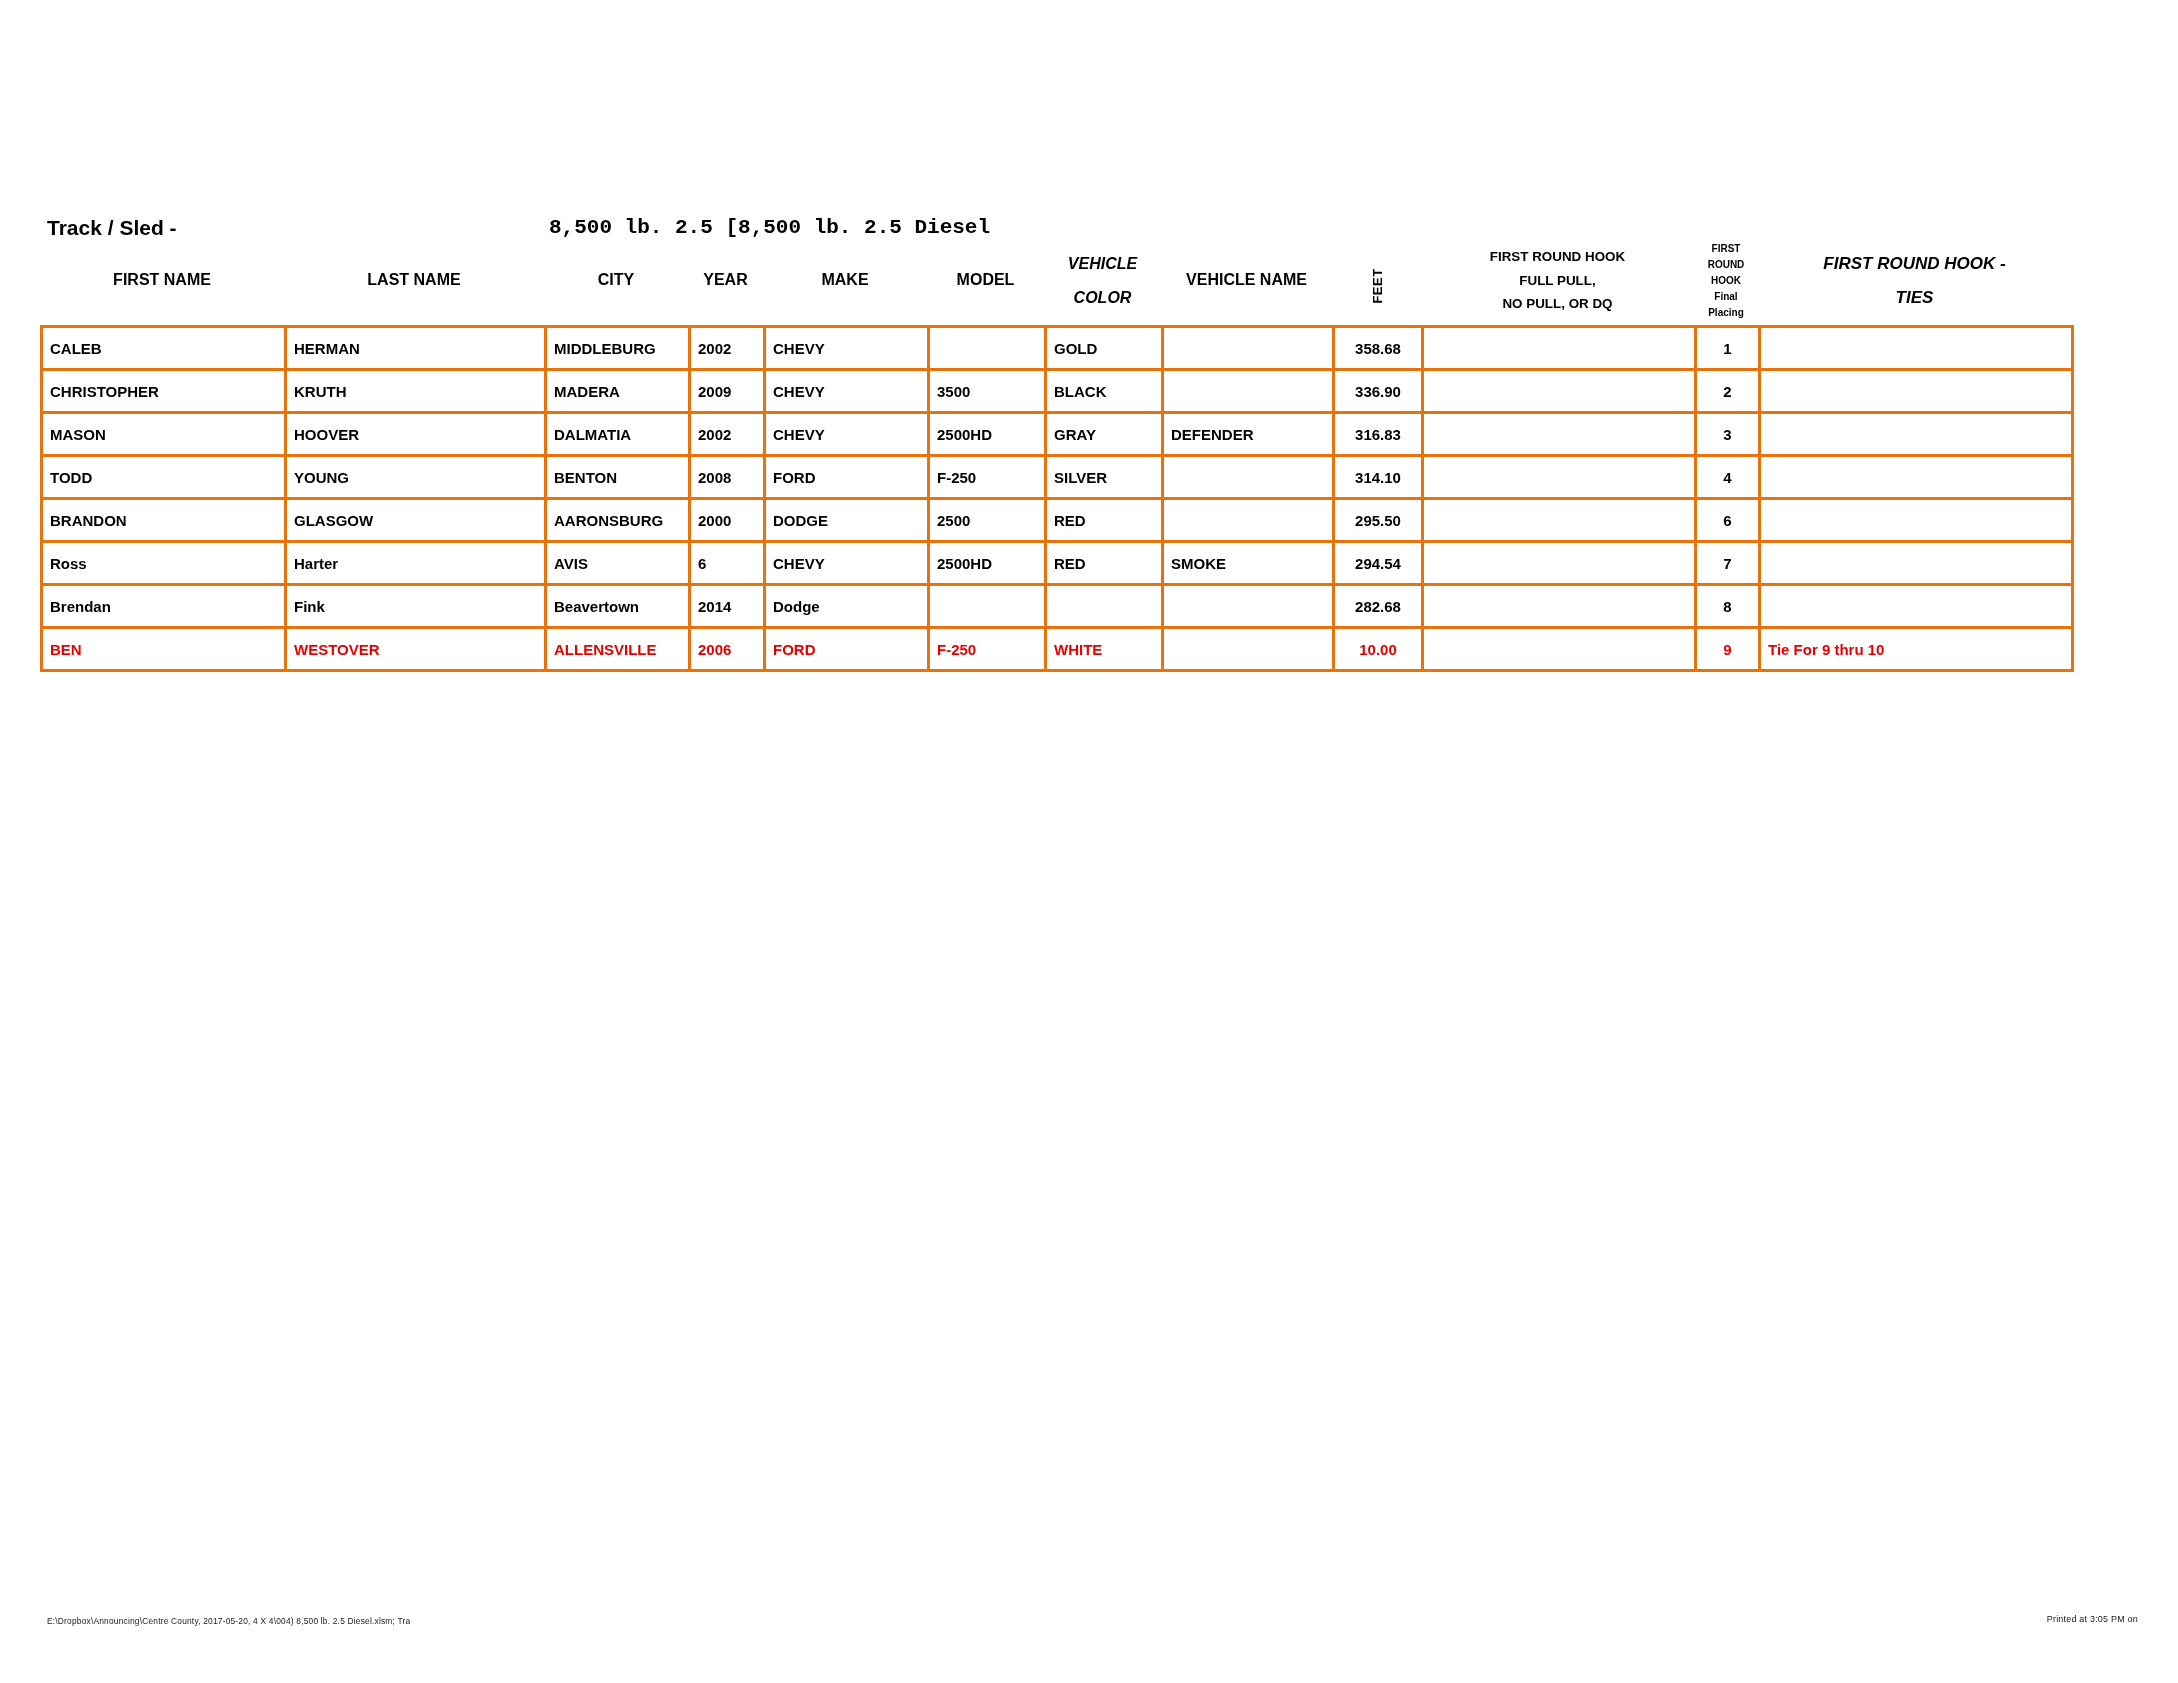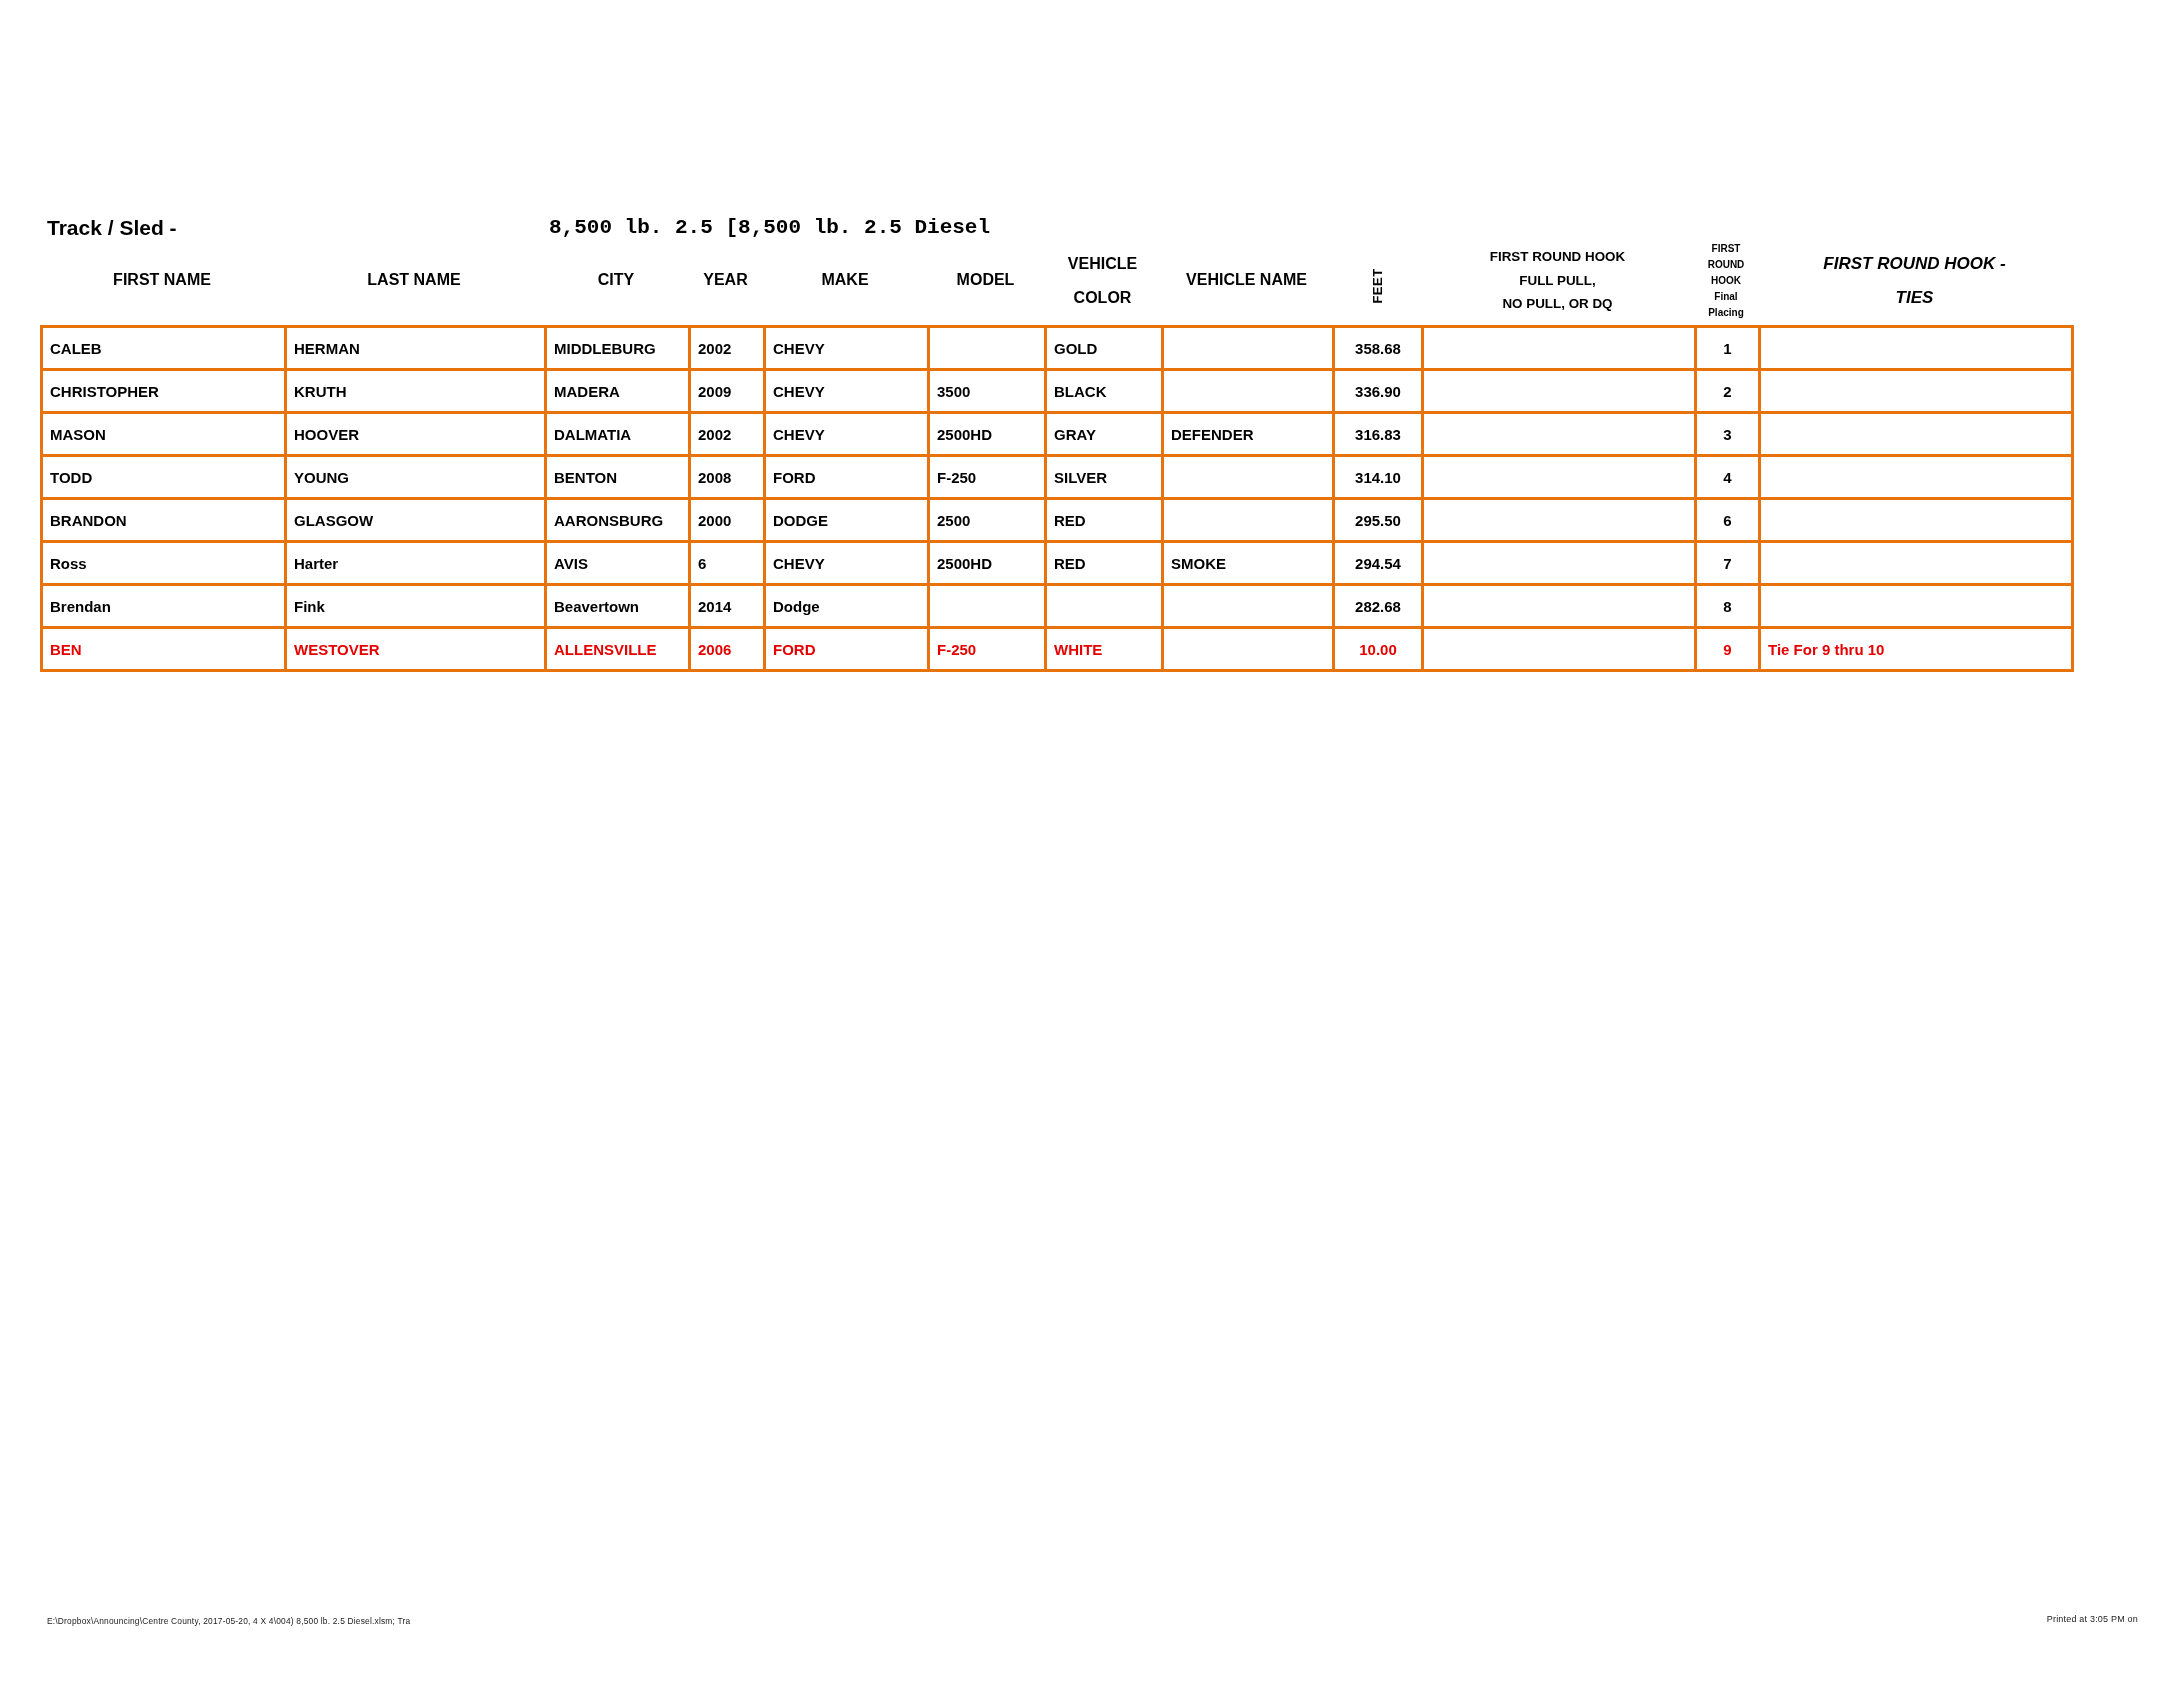--- a/index.html
+++ b/index.html
@@ -22,21 +22,21 @@
     position: absolute; left: 40px; top: 236px; height: 89px;
     display: grid;
     grid-template-columns: 244px 260px 144px 75px 164px 117px 117px 171px 89px 273px 64px 313px;
   }
   .hcell {
     display: flex; align-items: center; justify-content: center;
     text-align: center; font-weight: bold; white-space: pre-line;
     position: relative;
   }
   .h-std   { font-size: 16px; line-height: 1.3; }
-  .h-color { font-size: 16px; line-height: 2.1; }
+  .h-color { font-size: 16px; line-height: 2.1; font-style: italic; }
   .h-pull  { font-size: 13.4px; line-height: 1.75; }
   .h-place { font-size: 10px;  line-height: 1.6; }
   .h-ties  { font-size: 17px;   line-height: 2.0; font-style: italic; }
   .h-feet span {
     position: absolute; left: 50%; top: 56%;
     transform: translate(-50%, -50%) rotate(-90deg);
     font-size: 13px; letter-spacing: 0.5px; white-space: nowrap;
   }
 
   

